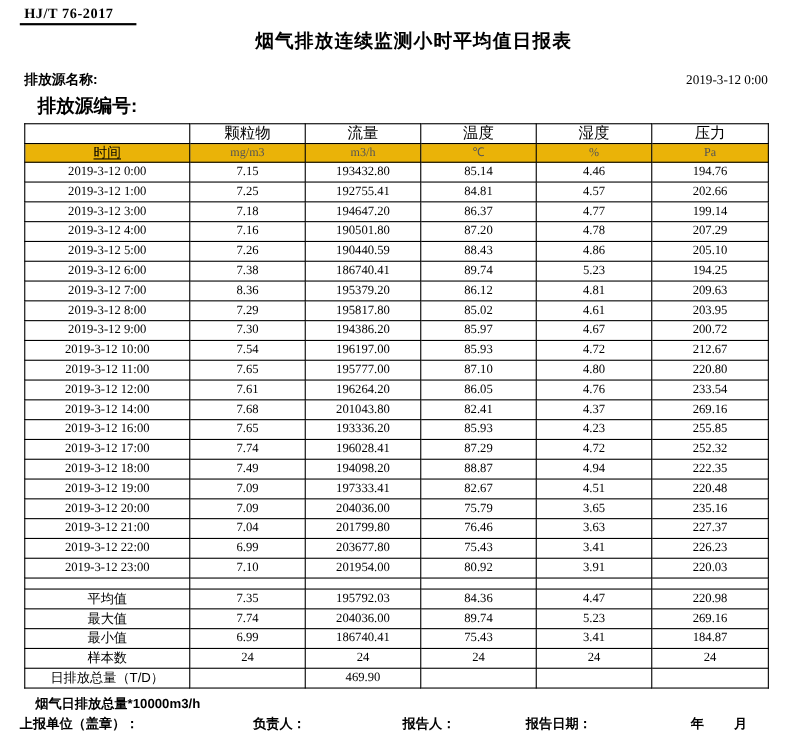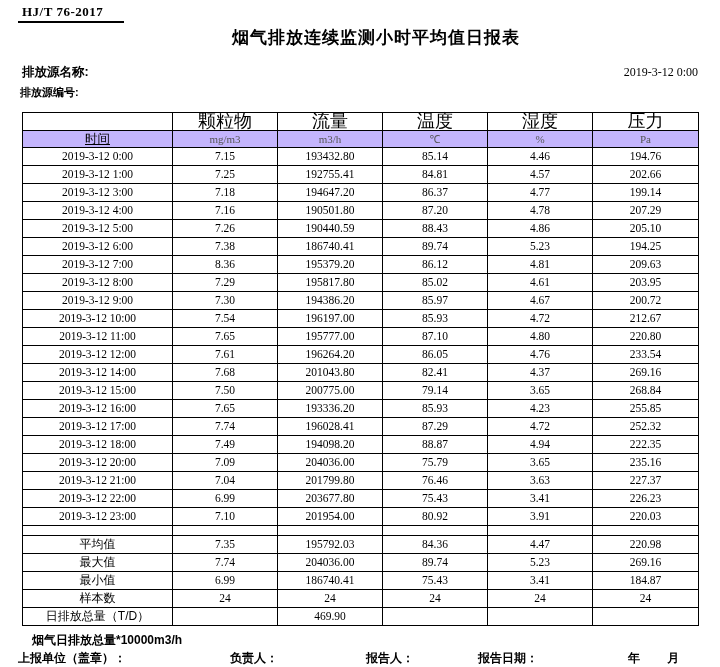--- a/index.html
+++ b/index.html
@@ -51,23 +51,23 @@
   }
   .src-name {
     position: absolute;
     left: 22px;
     top: 64px;
     font-size: 12.5px;
     font-weight: bold;
   }
   .src-code {
     position: absolute;
-    left: 20px;
+    left: 34px;
     top: 85px;
-    font-size: 11px;
+    font-size: 17px;
     font-weight: bold;
     text-align: right;
   }
   .report-time {
     position: absolute;
     right: 22px;
     top: 65px;
     font-size: 12px;
     font-family: "Liberation Serif", serif;
   }
@@ -85,29 +85,29 @@
     border: 1px solid #000000;
     height: 17px;
     text-align: center;
     vertical-align: middle;
     font-family: "Liberation Serif", serif;
     padding: 0;
     line-height: 15px;
   }
   td.hdr-param {
     height: 30px;
-    font-size: 18px;
+    font-size: 14px;
     font-family: "Liberation Sans", sans-serif;
     font-weight: normal;
   }
   td.hdr-blank {
     border-left: 1px solid #000;
   }
   tr.units td {
-    background: #c4b5fd;
+    background: #eab308;
     height: 16px;
     color: #555555;
     font-size: 11px;
   }
   tr.units td.time-cell {
     color: #000000;
     font-size: 12.5px;
     font-family: "Liberation Sans", sans-serif;
     text-decoration: underline;
   }
@@ -293,28 +293,20 @@
       </tr>
       <tr>
         <td class="tcol">2019-3-12  14:00</td>
         <td>7.68</td>
         <td>201043.80</td>
         <td>82.41</td>
         <td>4.37</td>
         <td>269.16</td>
       </tr>
       <tr>
-        <td class="tcol">2019-3-12  15:00</td>
-        <td>7.50</td>
-        <td>200775.00</td>
-        <td>79.14</td>
-        <td>3.65</td>
-        <td>268.84</td>
-      </tr>
-      <tr>
         <td class="tcol">2019-3-12  16:00</td>
         <td>7.65</td>
         <td>193336.20</td>
         <td>85.93</td>
         <td>4.23</td>
         <td>255.85</td>
       </tr>
       <tr>
         <td class="tcol">2019-3-12  17:00</td>
         <td>7.74</td>
@@ -323,20 +315,28 @@
         <td>4.72</td>
         <td>252.32</td>
       </tr>
       <tr>
         <td class="tcol">2019-3-12  18:00</td>
         <td>7.49</td>
         <td>194098.20</td>
         <td>88.87</td>
         <td>4.94</td>
         <td>222.35</td>
+      </tr>
+      <tr>
+        <td class="tcol">2019-3-12  19:00</td>
+        <td>7.09</td>
+        <td>197333.41</td>
+        <td>82.67</td>
+        <td>4.51</td>
+        <td>220.48</td>
       </tr>
       <tr>
         <td class="tcol">2019-3-12  20:00</td>
         <td>7.09</td>
         <td>204036.00</td>
         <td>75.79</td>
         <td>3.65</td>
         <td>235.16</td>
       </tr>
       <tr>

